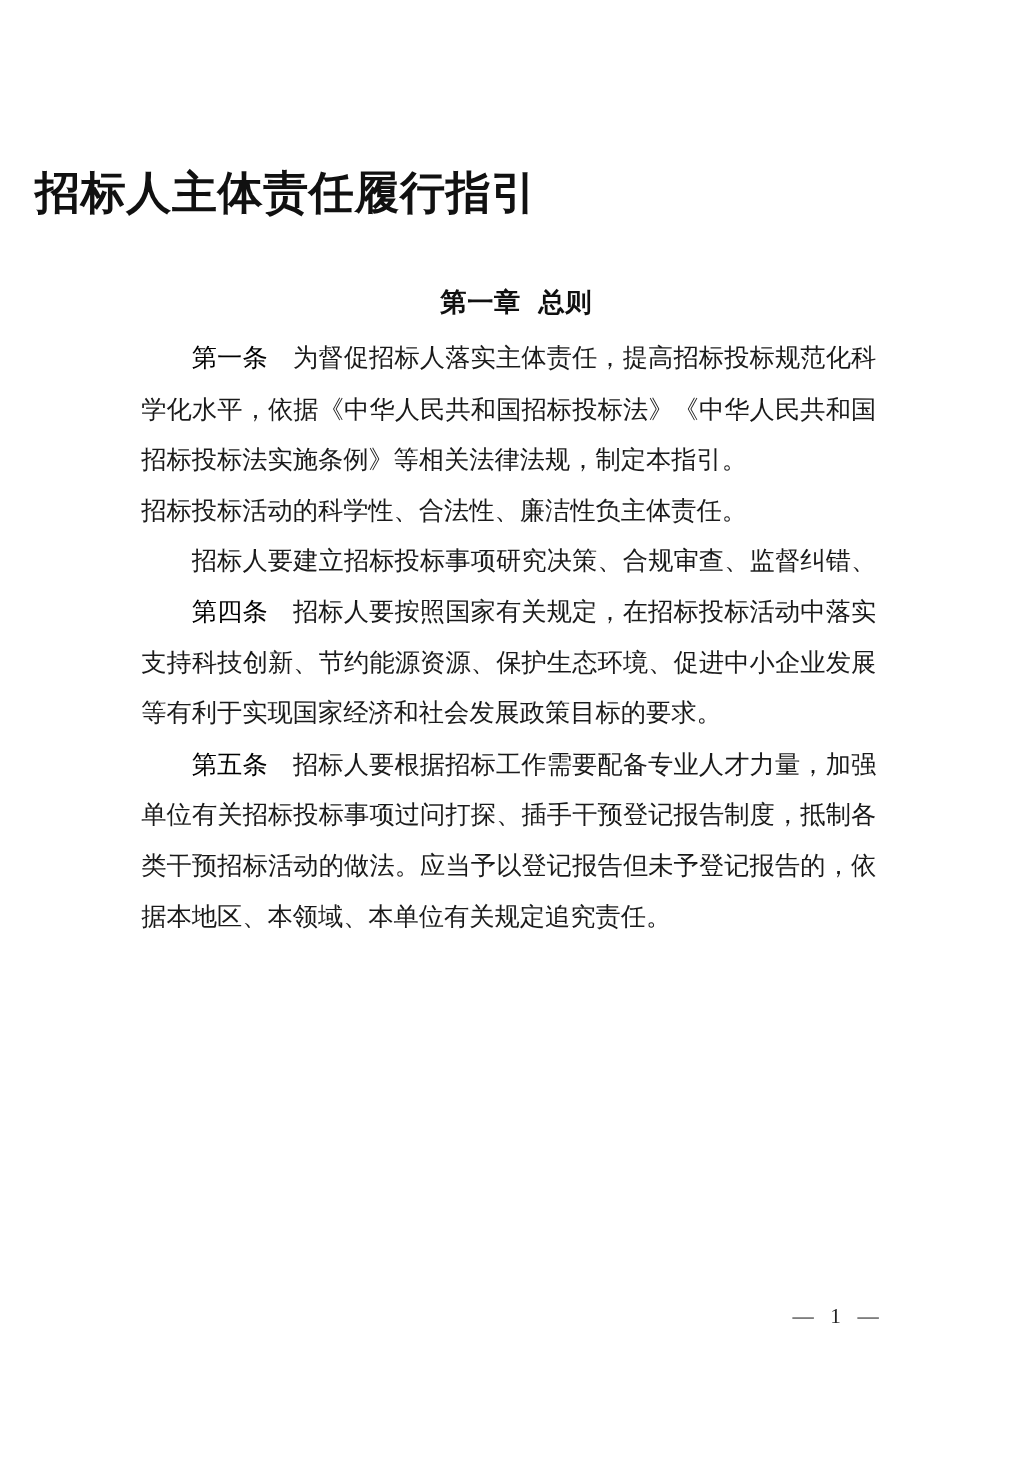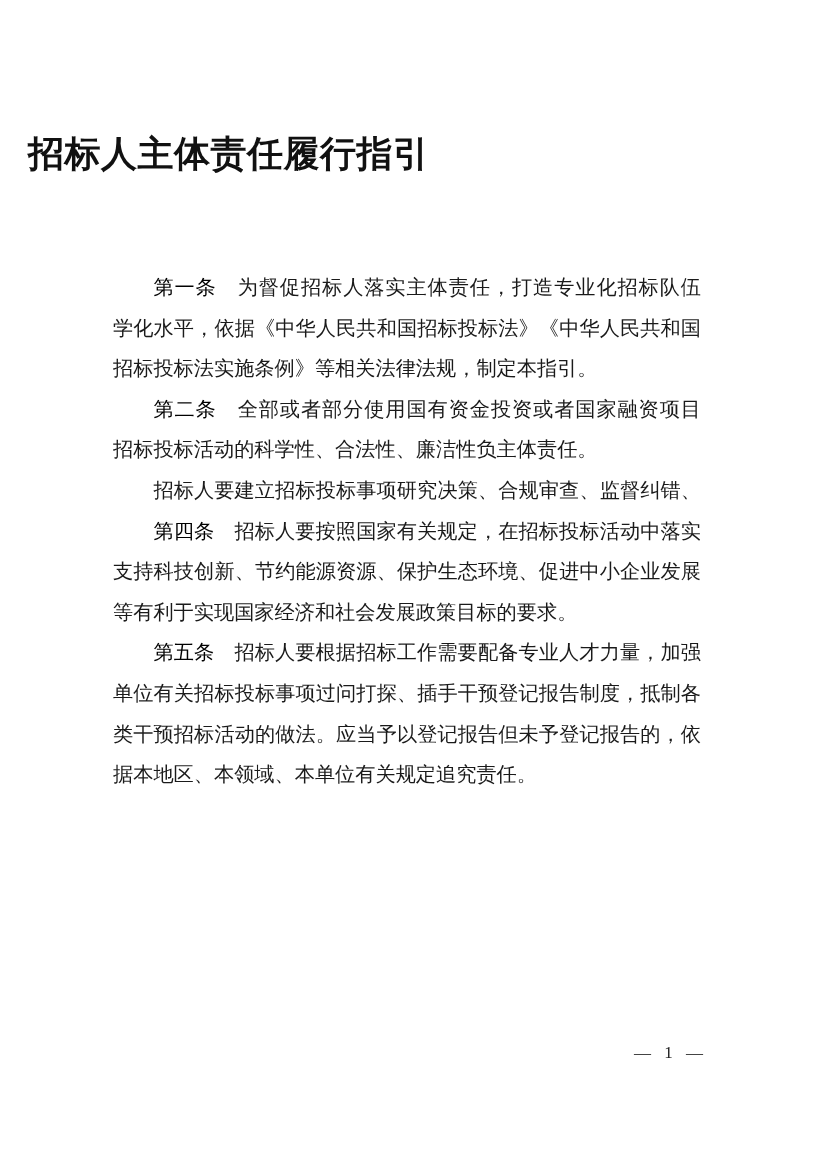--- a/index.html
+++ b/index.html
@@ -90,26 +90,28 @@
     color: #222222;
   }
 </style>
 </head>
 <body>
 
 <div class="page">
 
   <h1 class="doc-title">招标人主体责任履行指引</h1>
 
+  <div class="chapter">
+    <span>第一章</span><span class="chapter-gap"></span><span>总则</span>
+  </div>
 
   <div class="body-text" id="body-lines">
-      <div class="line fill indent"><span class="article-label">第一条</span><span class="label-gap"></span><span>为督促招标人落实主体责任，打造专业化招标队伍</span></div>
+      <div class="line fill indent"><span class="article-label">第一条</span><span class="label-gap"></span><span>为督促招标人落实主体责任，提高招标投标规范化科</span></div>
       <div class="line fill"><span>学化水平，依据《中华人民共和国招标投标法》《中华人民共和国</span></div>
       <div class="line"><span>招标投标法实施条例》等相关法律法规，制定本指引。</span></div>
-      <div class="line fill indent"><span class="article-label">第二条</span><span class="label-gap"></span><span>全部或者部分使用国有资金投资或者国家融资项目</span></div>
       <div class="line"><span>招标投标活动的科学性、合法性、廉洁性负主体责任。</span></div>
       <div class="line fill indent"><span>招标人要建立招标投标事项研究决策、合规审查、监督纠错、</span></div>
       <div class="line fill indent"><span class="article-label">第四条</span><span class="label-gap"></span><span>招标人要按照国家有关规定，在招标投标活动中落实</span></div>
       <div class="line fill"><span>支持科技创新、节约能源资源、保护生态环境、促进中小企业发展</span></div>
       <div class="line"><span>等有利于实现国家经济和社会发展政策目标的要求。</span></div>
       <div class="line fill indent"><span class="article-label">第五条</span><span class="label-gap"></span><span>招标人要根据招标工作需要配备专业人才力量，加强</span></div>
       <div class="line fill"><span>单位有关招标投标事项过问打探、插手干预登记报告制度，抵制各</span></div>
       <div class="line fill"><span>类干预招标活动的做法。应当予以登记报告但未予登记报告的，依</span></div>
       <div class="line"><span>据本地区、本领域、本单位有关规定追究责任。</span></div>
     </div>

